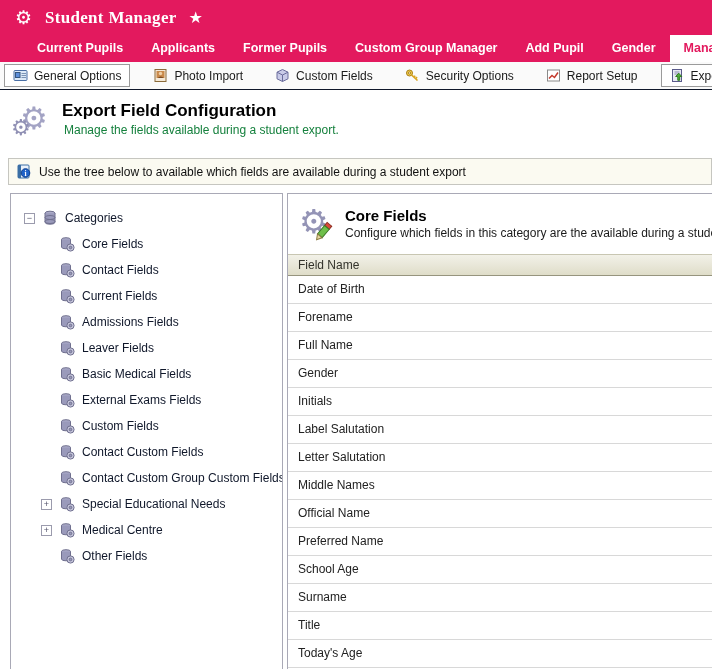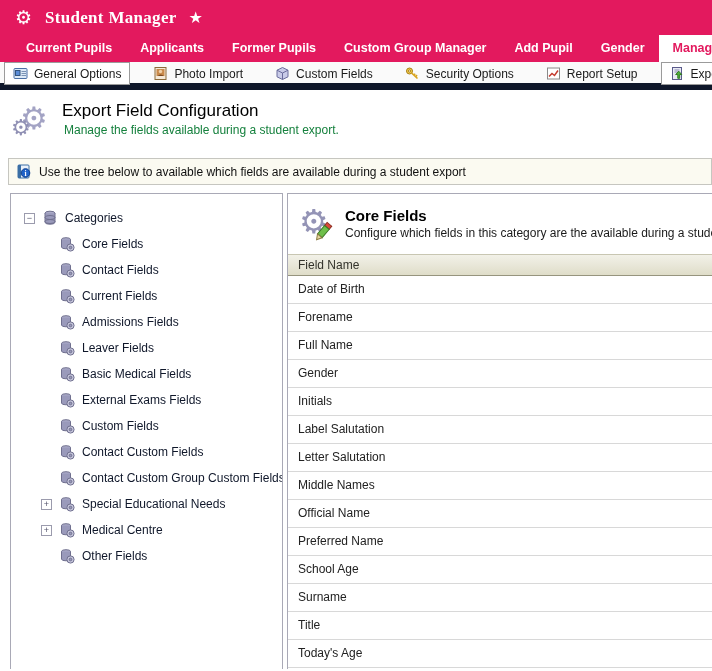--- a/index.html
+++ b/index.html
@@ -6,43 +6,43 @@
   html,body { width: 712px; height: 671px; overflow: hidden; background:#fff;
     font-family: "Liberation Sans", sans-serif; font-size: 12px; color:#222; }
 
   
   .header { background:#E3195E; height:62px; }
   .titlebar { height:35px; display:flex; align-items:center; padding-left:15px; }
   .app-gear { color:#fff; font-size:19px; line-height:1; margin-right:13px; }
   .app-title { color:#fff; font-family:"Liberation Serif", serif; font-weight:bold;
     font-size:17px; letter-spacing:.3px; }
   .app-star { color:#fff; font-size:16px; margin-left:12px; }
-  .tab-bar { display:flex; height:27px; padding-left:12px;text-align:center; }
+  .tab-bar { display:flex; height:27px; padding-left:23px;text-align:center; }
   .tab { color:#fff; font-weight:bold; font-size:12.5px; line-height:27px;
     padding:0 14px; cursor:pointer; white-space:nowrap; }
   .tab.active { background:#fff; color:#E3195E; }
 
   
-  .toolbar { height:28px; background:#FAFAFA; border-bottom:7px solid #0f172a;
-    display:flex; padding-left:4px; }
+  .toolbar { height:28px; background:#FAFAFA; border-bottom:1px solid #0f172a;
+    display:flex; align-items:center; padding-left:4px; }
   .tbtn { display:flex; align-items:center; gap:6px; padding:3px 8px; height:23px;
     color:#1a1a1a; background:transparent; border:1px solid transparent; font-size:12px;
     font-family:inherit; cursor:pointer; white-space:nowrap; }
   .tbtn.boxed { border:1px solid #9B9B9B; background:#fff; }
   .tsep { width:1px; height:17px; background:#C9C9C9; margin:0 7px; }
   .ticon { width:15px; height:15px; display:inline-block; }
   .ticon svg { width:15px; height:15px; display:block; }
 
   
   .page-head { padding:11px 0 0 12px; height:62px; display:flex; }
   .big-gears { width:40px; height:42px; position:relative; flex:0 0 40px; }
   .big-gears .g1 { position:absolute; left:8px; top:2px; font-size:31px; color:#A3A3C4; line-height:1; }
   .big-gears .g2 { position:absolute; left:-1px; top:16px; font-size:22px; color:#9090B4; line-height:1; }
   .page-head-text { margin-left:10px; }
-  .page-title { font-size:17px; font-weight:normal; color:#000; }
+  .page-title { font-size:17px; font-weight:bold; color:#000; }
   .page-subtitle { font-size:12px; color:#15803d; margin-top:2px; margin-left:2px; }
 
   
   .infobar { margin:6px 0 8px 8px; height:27px; background:#FBFAF1;
     border:1px solid #C6C6C0; display:flex; align-items:center; padding-left:8px; gap:8px; }
   .info-icon { width:14px; height:15px; flex:0 0 14px; }
   .infobar-text { font-size:12px; color:#111; }
 
   
   .content { display:flex; padding-left:10px; height:476px; overflow:hidden; }

